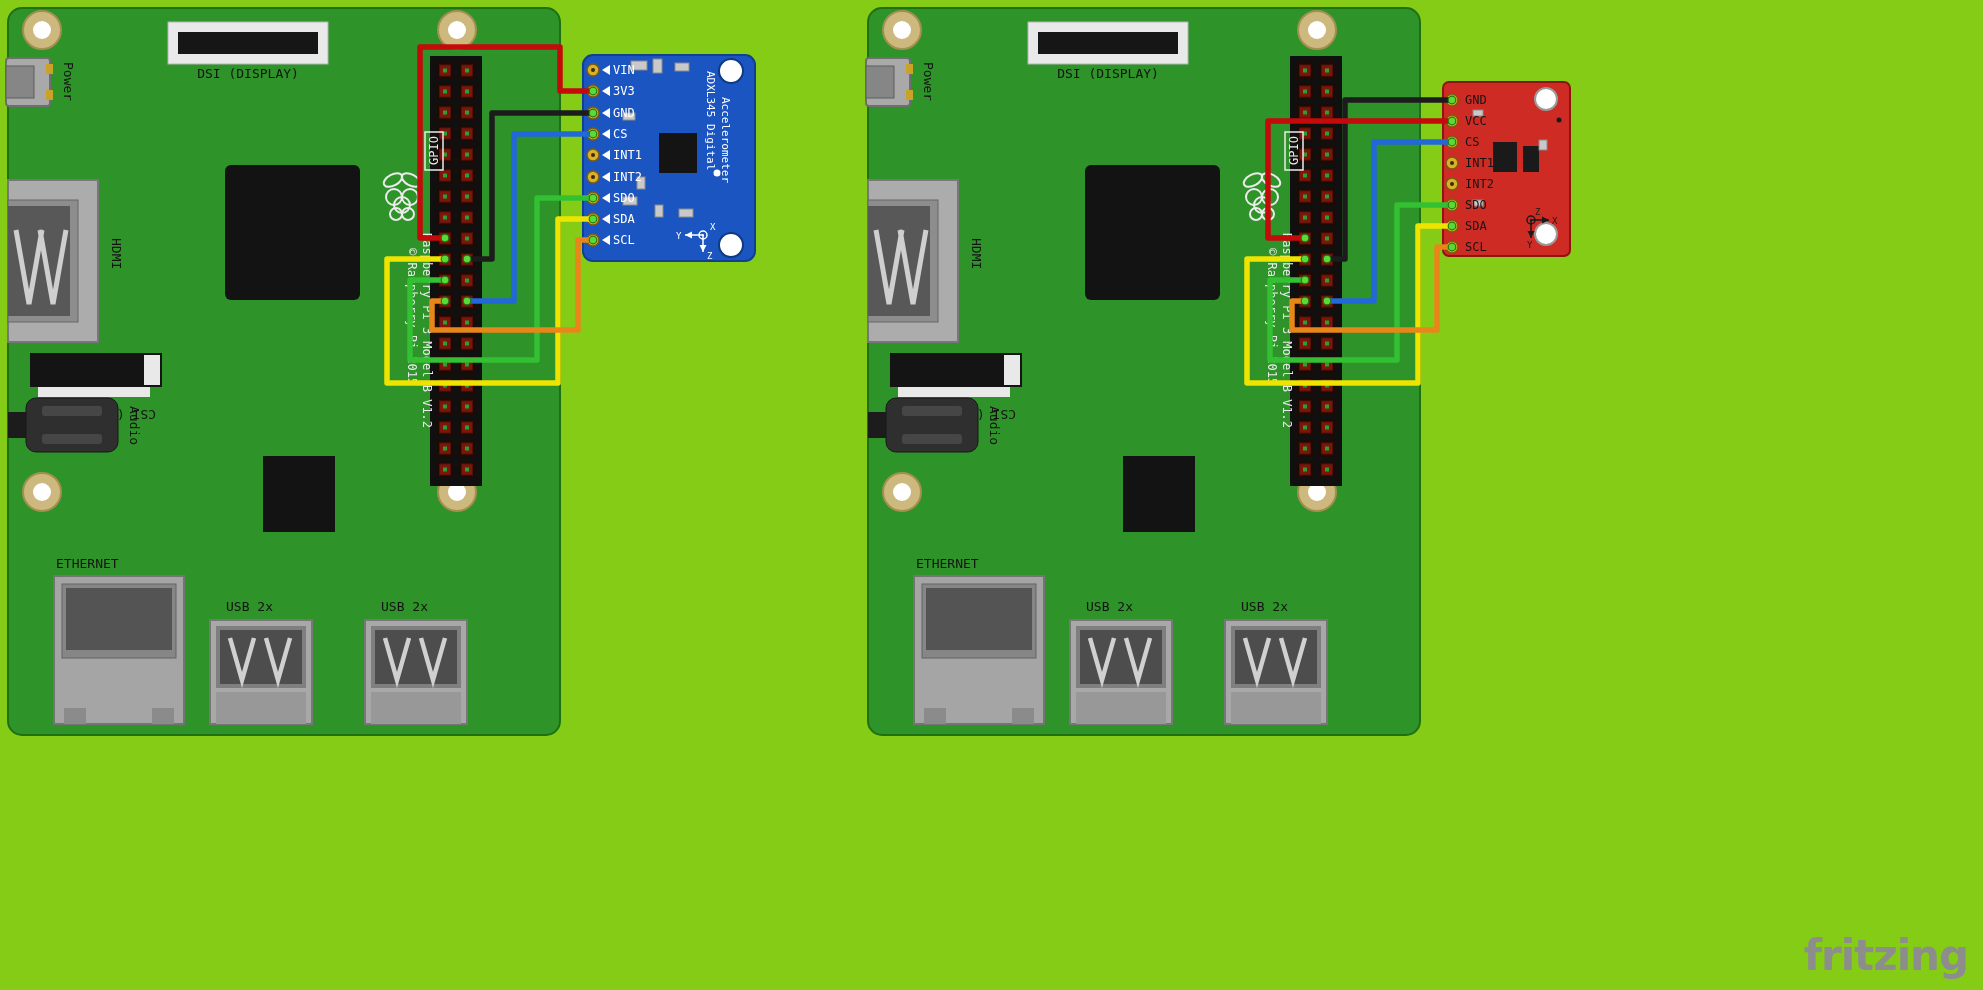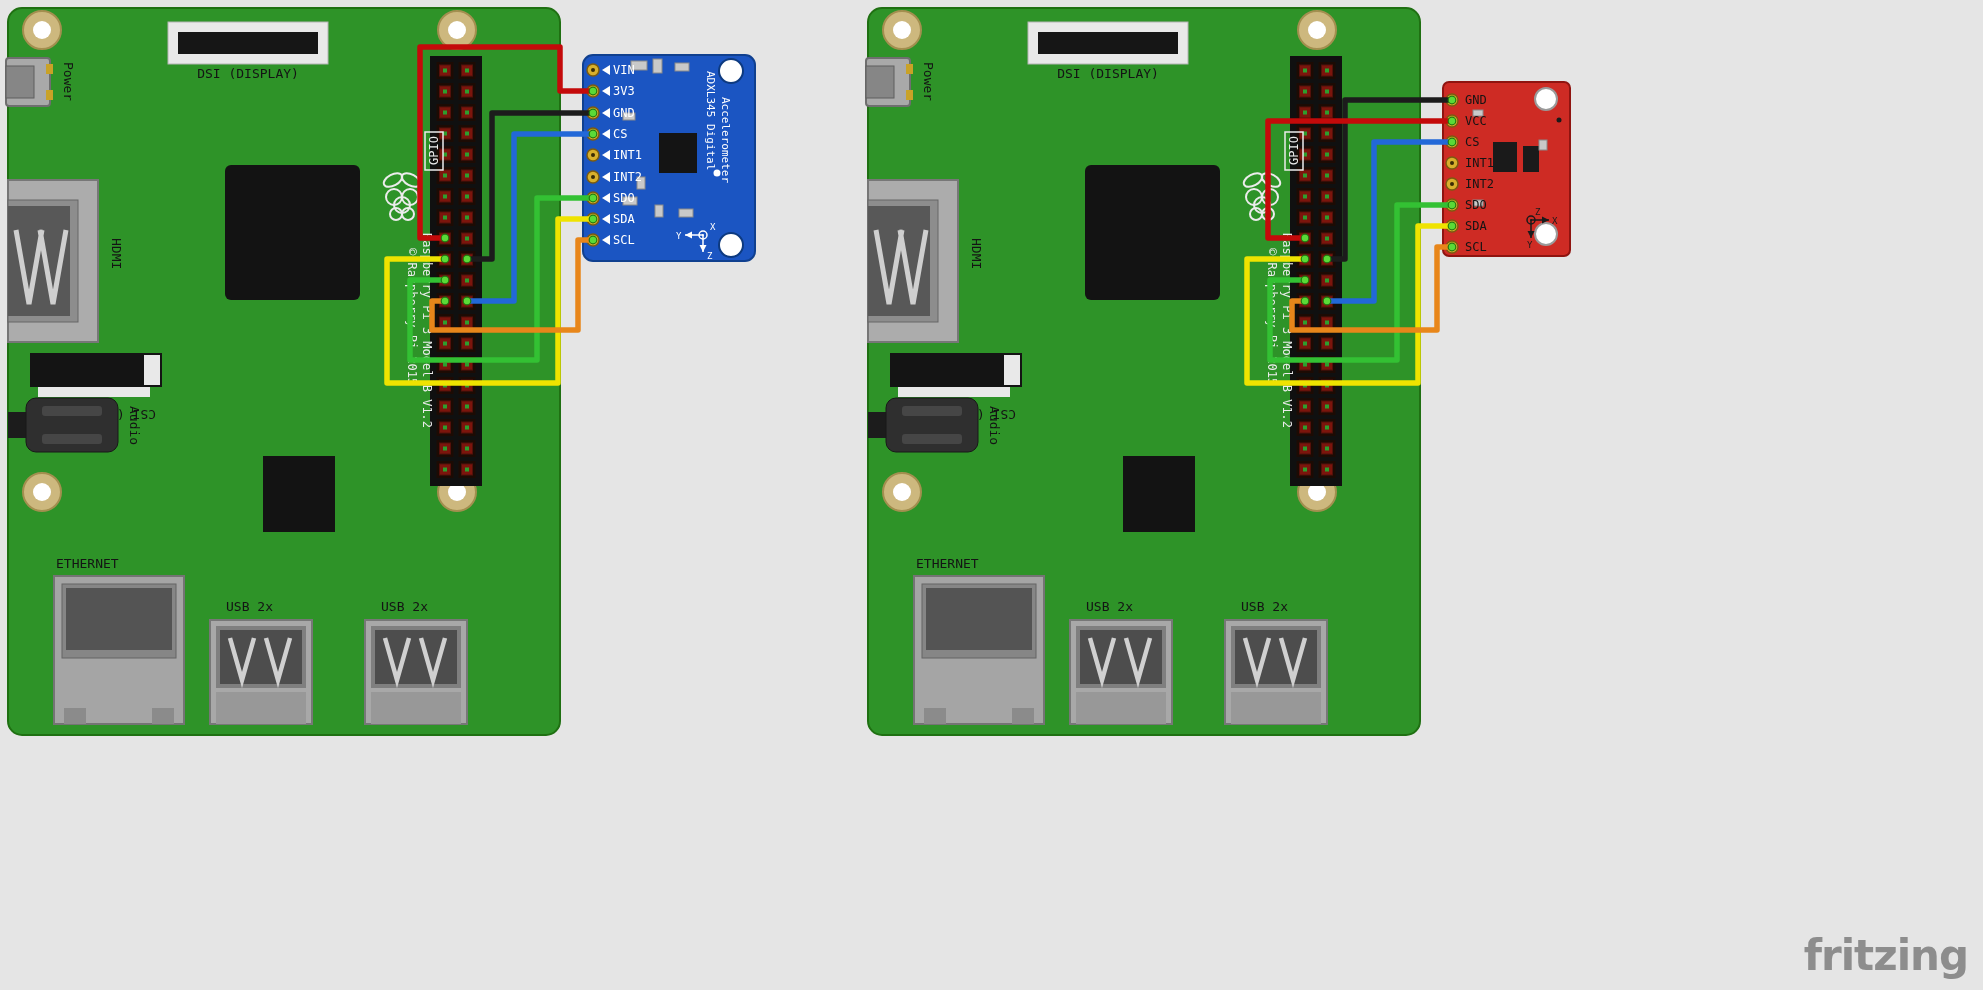--- a/index.html
+++ b/index.html
@@ -1,16 +1,16 @@
 <!DOCTYPE html>
 <html><head>
 <meta charset="utf-8">
 <style>
   html,body{margin:0;padding:0;background:#ffffff;}
-  .canvas-wrap{width:1983px;height:990px;position:relative;overflow:hidden;background:#e5e5e5;}
+  .canvas-wrap{width:1983px;height:990px;position:relative;overflow:hidden;background:#84cc16;}
   svg text{font-family:"DejaVu Sans Mono", monospace;}
   text.silk-dark{fill:#141414;}
   text.silk-light{fill:#ececec;}
   text.watermark{font-family:"DejaVu Sans", sans-serif;font-weight:bold;fill:#8d8d8d;letter-spacing:-1px;}
   .wire{fill:none;stroke-width:5.5;stroke-linecap:round;stroke-linejoin:round;}
 </style>
 </head>
 <body>
 
 <div class="canvas-wrap">

